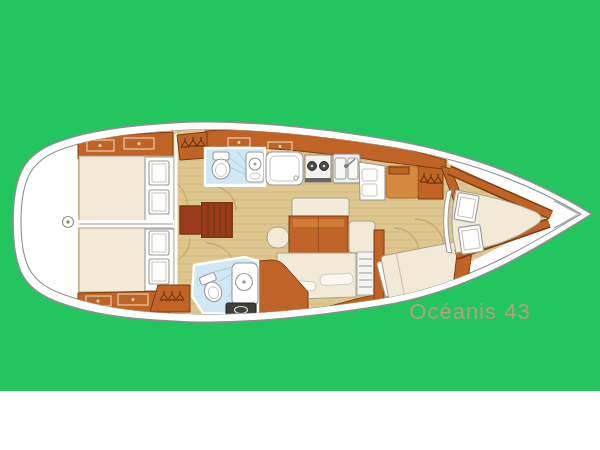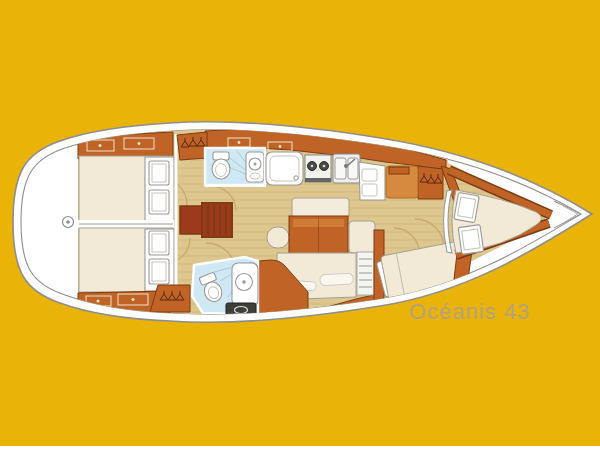--- a/index.html
+++ b/index.html
@@ -1,16 +1,16 @@
 <!DOCTYPE html>
 <html style="--floor: #ddc78f; --floor_line: #b89a55; --wood: #bf6326; --wood_light: #d58a3f; --wood_dark: #7e3a10; --steps: #9c3a1e; --bed: #f2ead6; --bath: #cfe8f3; --bath_line: #a8c8da; --hull_line: #8e8e8e; --panel_dark: #3f3f3a; --label: #b2a17c;"><head>
 <meta charset="utf-8">
 <style>
   html,body{margin:0;padding:0;background:#fff;}
-  .canvas{position:relative;width:600px;height:446px;background:#eab308;overflow:hidden;
+  .canvas{position:relative;width:600px;height:391px;background:#22c55e;overflow:hidden;
           font-family:"Liberation Sans",sans-serif;}
   svg{display:block}
   .hull{fill:#ffffff;stroke:var(--hull_line);}
   .floor{fill:var(--floor);}
   .plank{stroke:var(--floor_line);stroke-width:0.8;opacity:.35;}
   .wood{fill:var(--wood);stroke:var(--wood_dark);stroke-width:1;}
   .wood2{fill:var(--wood_light);stroke:#b06a20;stroke-width:1;}
   .steps{fill:var(--steps);stroke:var(--wood_dark);}
   .bed{fill:var(--bed);stroke:#a5a091;stroke-width:1;}
   .whitefix{fill:#ffffff;stroke:#999999;stroke-width:1.1;}

